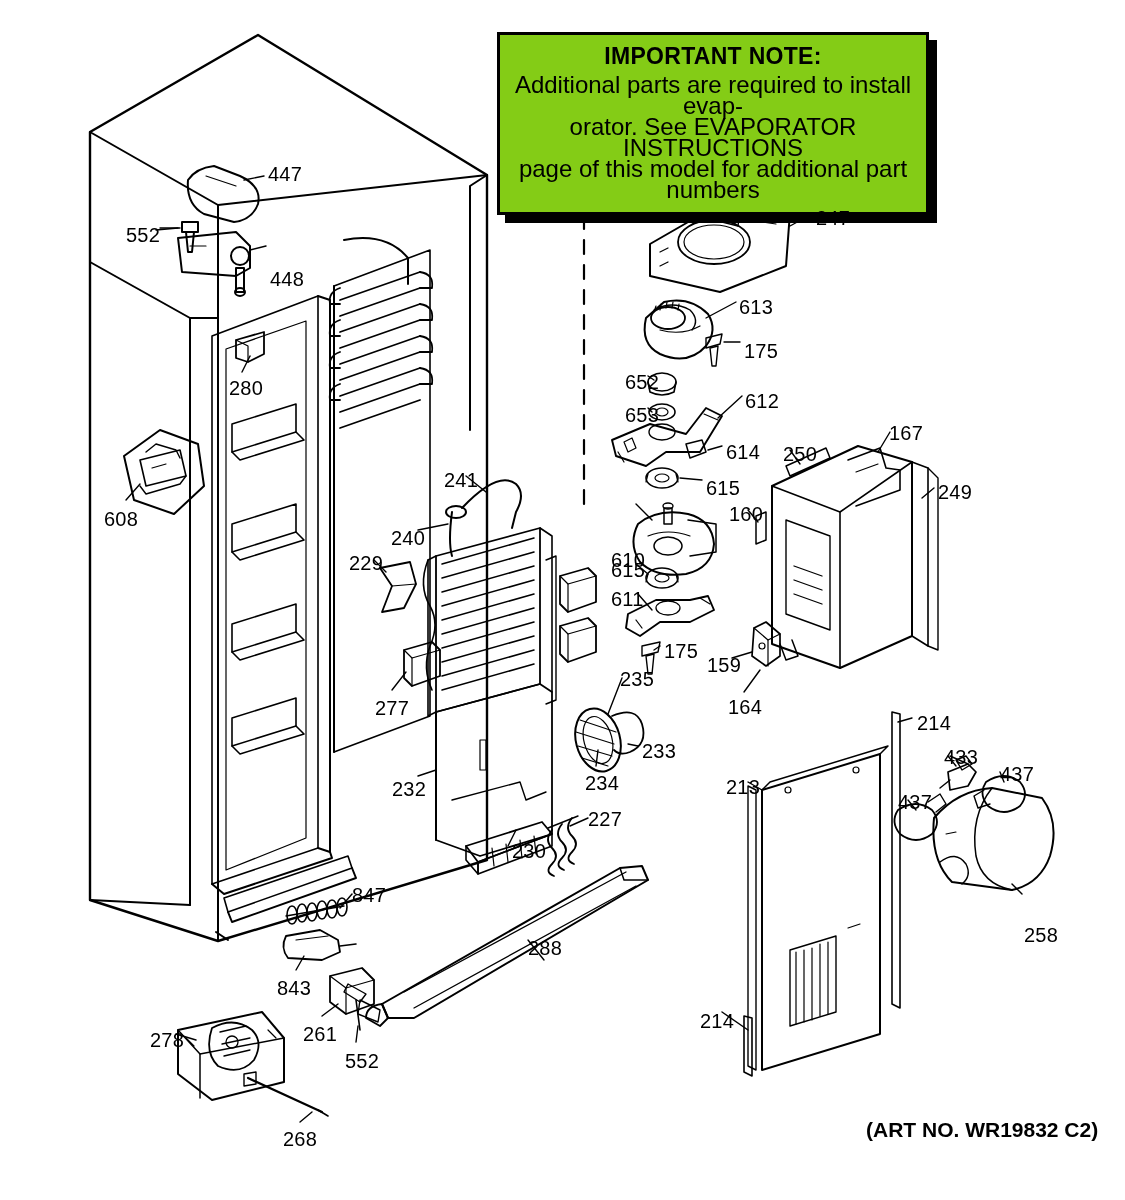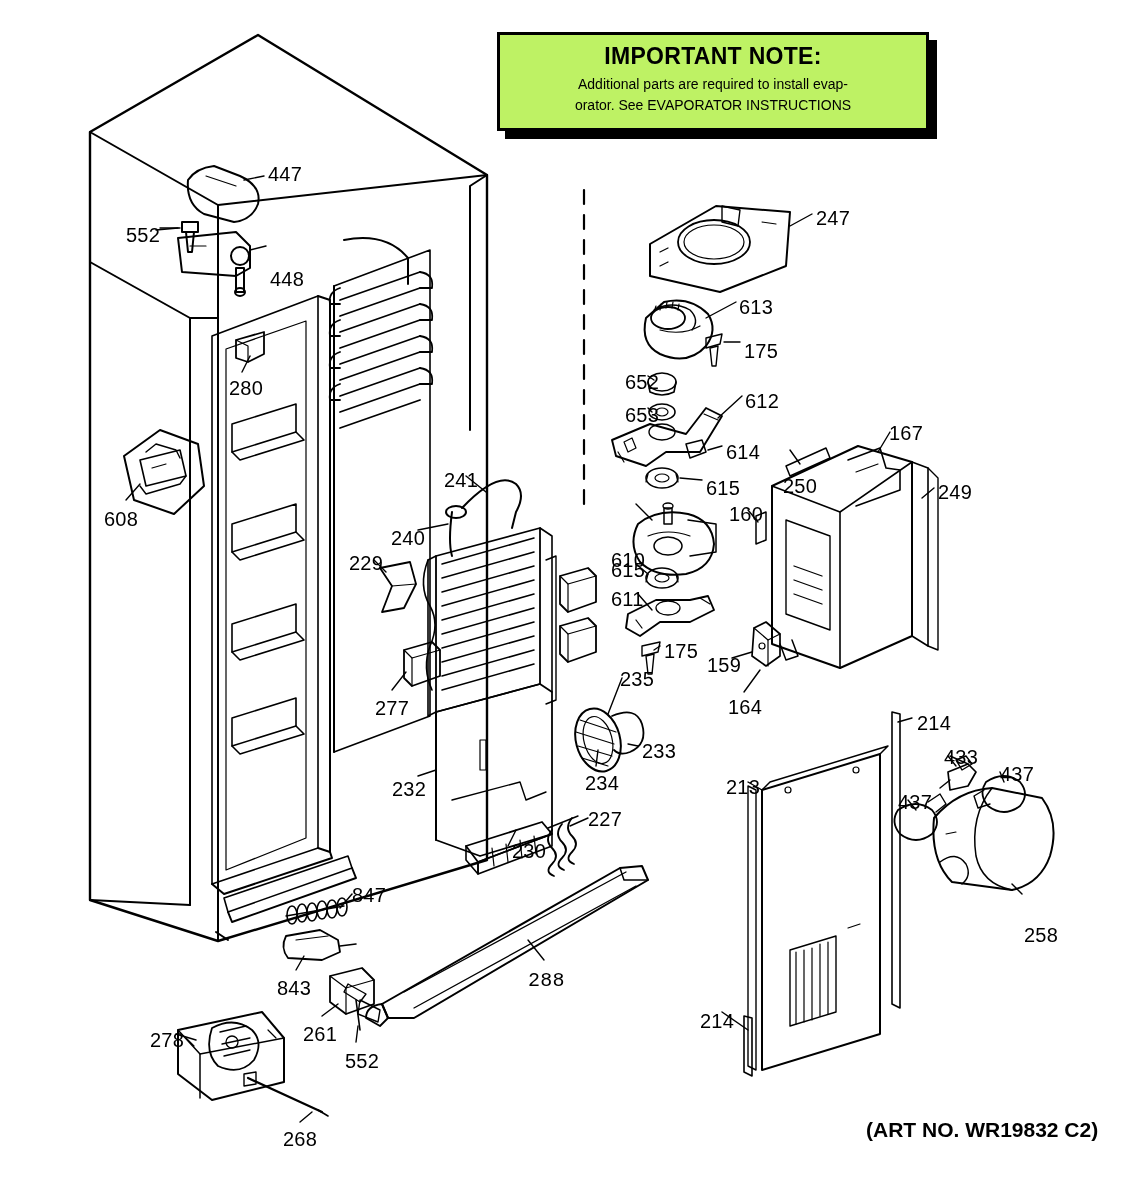--- a/index.html
+++ b/index.html
@@ -33,34 +33,34 @@
     white-space: nowrap;
     letter-spacing: 0.2px;
   }
   #note-box {
     position: absolute;
     left: 497px;
     top: 32px;
     width: 432px;
     box-sizing: border-box;
     border: 3px solid #000;
-    background: #bef264;
+    background: #84cc16;
     padding: 8px 10px 12px 10px;
     box-shadow: 8px 8px 0 0 #000;
   }
   #note-title {
     text-align: center;
     font-size: 23px;
     font-weight: bold;
     margin-bottom: 4px;
     letter-spacing: 0.3px;
   }
   .note-line {
     text-align: center;
-    font-size: 14px;
+    font-size: 24px;
     line-height: 21px;
   }
   #art-no {
     position: absolute;
     left: 866px;
     top: 1118px;
     font-size: 21px;
     font-weight: bold;
   }
 </style>
@@ -488,36 +488,37 @@
         <path d="M1022 894 L1012 884"></path>
         <path d="M722 1012 L748 1030"></path>
       </g>
     </g>
   </svg>
 
   <div id="note-box">
     <div id="note-title">IMPORTANT NOTE:</div>
     <div class="note-line">Additional parts are required to install evap-</div>
     <div class="note-line">orator.  See EVAPORATOR INSTRUCTIONS</div>
+    <div class="note-line">page of this model for additional part numbers</div>
   </div>
 
   <div id="callout-layer">
       <div class="callout" style="left: 268px; top: 163px;">447</div>
       <div class="callout" style="left: 126px; top: 224px;">552</div>
       <div class="callout" style="left: 270px; top: 240px; margin-top: 28px;">448</div>
       <div class="callout" style="left: 229px; top: 377px;">280</div>
       <div class="callout" style="left: 104px; top: 508px;">608</div>
       <div class="callout" style="left: 444px; top: 469px;">241</div>
       <div class="callout" style="left: 391px; top: 527px;">240</div>
       <div class="callout" style="left: 349px; top: 552px;">229</div>
       <div class="callout" style="left: 375px; top: 697px;">277</div>
       <div class="callout" style="left: 392px; top: 778px;">232</div>
       <div class="callout" style="left: 512px; top: 840px;">230</div>
       <div class="callout" style="left: 588px; top: 808px;">227</div>
-      <div class="callout" style="left: 528px; top: 969px; font-family: Liberation Mono, monospace;">288</div>
+      <div class="callout" style="left: 528px; top: 937px;">288</div>
       <div class="callout" style="left: 352px; top: 884px;">847</div>
       <div class="callout" style="left: 277px; top: 977px;">843</div>
       <div class="callout" style="left: 303px; top: 1023px;">261</div>
       <div class="callout" style="left: 345px; top: 1050px;">552</div>
       <div class="callout" style="left: 150px; top: 1029px;">278</div>
       <div class="callout" style="left: 283px; top: 1128px;">268</div>
       <div class="callout" style="left: 620px; top: 668px;">235</div>
       <div class="callout" style="left: 585px; top: 772px;">234</div>
       <div class="callout" style="left: 642px; top: 740px;">233</div>
       <div class="callout" style="left: 816px; top: 207px;">247</div>
@@ -525,21 +526,21 @@
       <div class="callout" style="left: 744px; top: 340px;">175</div>
       <div class="callout" style="left: 625px; top: 371px;">652</div>
       <div class="callout" style="left: 745px; top: 390px;">612</div>
       <div class="callout" style="left: 625px; top: 404px;">653</div>
       <div class="callout" style="left: 726px; top: 441px;">614</div>
       <div class="callout" style="left: 706px; top: 477px;">615</div>
       <div class="callout" style="left: 611px; top: 501px; margin-top: 48px;">610</div>
       <div class="callout" style="left: 611px; top: 559px;">615</div>
       <div class="callout" style="left: 611px; top: 588px;">611</div>
       <div class="callout" style="left: 664px; top: 640px;">175</div>
-      <div class="callout" style="left: 783px; top: 443px; margin-top: 32px;">250</div>
+      <div class="callout" style="left: 783px; top: 443px;">250</div>
       <div class="callout" style="left: 889px; top: 422px;">167</div>
       <div class="callout" style="left: 938px; top: 481px;">249</div>
       <div class="callout" style="left: 729px; top: 503px;">160</div>
       <div class="callout" style="left: 707px; top: 654px;">159</div>
       <div class="callout" style="left: 728px; top: 696px;">164</div>
       <div class="callout" style="left: 917px; top: 712px;">214</div>
       <div class="callout" style="left: 726px; top: 776px;">213</div>
       <div class="callout" style="left: 944px; top: 746px;">433</div>
       <div class="callout" style="left: 1000px; top: 763px;">437</div>
       <div class="callout" style="left: 898px; top: 791px;">437</div>

